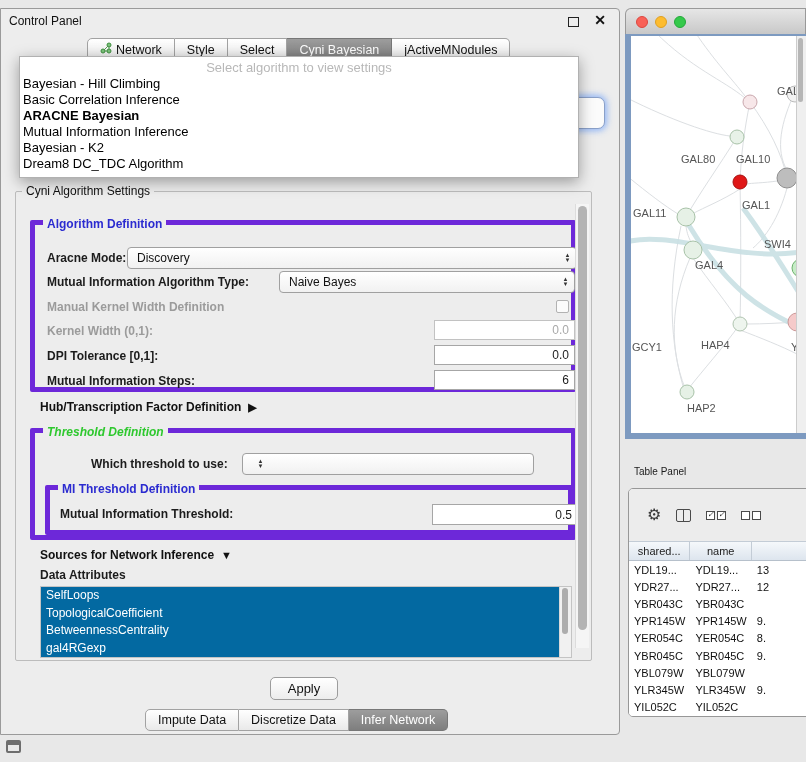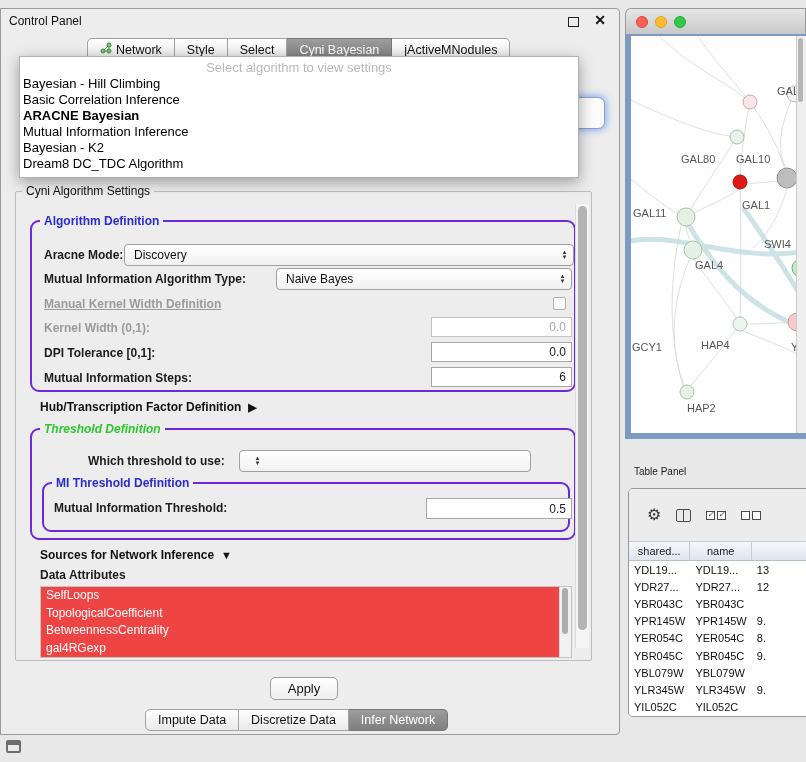--- a/index.html
+++ b/index.html
@@ -30,21 +30,21 @@
   .algo-popup{position:absolute;left:18px;top:47px;width:560px;background:#fff;border:1px solid #b1b1b1;
     box-shadow:0 4px 14px rgba(0,0,0,.35);z-index:40;padding:2px 0 5px;box-sizing:border-box;}
   .popup-header{text-align:center;color:#b8b8b8;font-size:13px;height:17px;line-height:17px;}
   .popup-item{font-size:13px;height:16px;line-height:16px;padding-left:3px;color:#000;}
   .popup-item.bold{font-weight:bold;}
 
   
   .settings-group{position:absolute;left:14px;top:182px;width:577px;height:470px;border:1px solid #bcbcbc;
     border-radius:2px;box-sizing:border-box;}
   .group-title{position:absolute;top:-8px;left:6px;background:#ededed;padding:0 4px;font-size:12px;color:#111;}
-  .gbox{position:absolute;border:2px solid #6d28d9;border-radius:9px;box-sizing:border-box;}
+  .gbox{position:absolute;border:5px solid #6d28d9;border-radius:2px;box-sizing:border-box;}
   .box-title{position:absolute;top:-8px;left:8px;background:#ededed;padding:0 4px;font-size:12px;font-weight:bold;}
   .box-title.blue{color:#2b2bd0;}
   .box-title.green{color:#2ec82e;font-style:italic;}
 
   .lbl{position:absolute;font-size:12px;font-weight:bold;color:#1c1c1c;white-space:nowrap;}
   .lbl.dis{color:#9b9b9b;}
   .combo{position:absolute;background:linear-gradient(#ffffff,#f1f1f1);border:1px solid #a0a0a0;border-radius:4px;
     display:flex;align-items:center;font-size:12px;color:#111;padding-left:9px;box-sizing:border-box;}
   .combo-val{flex:1;}
   .combo-arrows{width:17px;display:flex;flex-direction:column;align-items:center;justify-content:center;
@@ -52,21 +52,21 @@
   .combo-arrows::before{content:"▲";display:block;}
   .combo-arrows::after{content:"▼";display:block;}
   .fld{position:absolute;background:#fff;border:1px solid #a6a6a6;font-size:12px;text-align:right;
     padding:0 5px;box-sizing:border-box;color:#1c1c1c;font-family:inherit;}
   .fld.dis{color:#a9a9a9;border-color:#c2c2c2;}
   .cb{position:absolute;width:13px;height:13px;border:1px solid #b2b2b2;background:#fbfbfb;border-radius:2px;box-sizing:border-box;}
   .flex-row{position:absolute;display:flex;align-items:center;gap:7px;font-size:12px;font-weight:bold;color:#111;}
   .tri{font-size:11px;color:#111;}
 
   .attr-list{position:absolute;left:24px;top:394px;width:532px;height:72px;background:#fff;border:1px solid #c4c4c4;box-sizing:border-box;}
-  .attr-item{height:17.5px;line-height:17.5px;background:#ef4444;color:#fff;font-size:12px;padding-left:5px;
+  .attr-item{height:17.5px;line-height:17.5px;background:#0369a1;color:#fff;font-size:12px;padding-left:5px;
     margin-right:11px;white-space:nowrap;overflow:hidden;}
   .list-scroll{position:absolute;top:0;right:0;bottom:0;width:11px;background:#f1f1f1;border-left:1px solid #d8d8d8;}
   .list-thumb{position:absolute;top:1px;left:2px;width:6px;height:46px;background:#adadad;border-radius:3px;}
 
   .settings-scroll{position:absolute;top:12px;right:2px;width:13px;height:444px;background:#f5f5f5;border-left:1px solid #dcdcdc;}
   .settings-thumb{position:absolute;top:2px;left:2px;width:9px;height:424px;background:#b4b4b4;border-radius:5px;}
 
   .apply-btn{position:absolute;left:269px;top:668px;width:68px;height:23px;border:1px solid #9c9c9c;border-radius:5px;
     background:linear-gradient(#ffffff,#ededed);font-size:13px;color:#111;font-family:inherit;}
 
@@ -160,21 +160,21 @@
           <span class="combo-val">Discovery</span>
           <span class="combo-arrows"></span>
         </div>
 
         <span class="lbl" style="left:12px;top:46px;line-height:22px;">Mutual Information Algorithm Type:</span>
         <div class="combo" style="left:244px;top:46px;width:296px;height:22px;">
           <span class="combo-val">Naive Bayes</span>
           <span class="combo-arrows"></span>
         </div>
 
-        <span class="lbl dis" style="left:12px;top:72px;line-height:20px;text-decoration:underline;">Manual Kernel Width Definition</span>
+        <span class="lbl dis" style="left:12px;top:72px;line-height:20px;">Manual Kernel Width Definition</span>
         <span class="cb" style="left:521px;top:75px;"></span>
 
         <span class="lbl dis" style="left:12px;top:96px;line-height:20px;">Kernel Width (0,1):</span>
         <input class="fld dis" style="left: 399px; top: 95px; width: 141px; height: 20px;" value="0.0">
 
         <span class="lbl" style="left:12px;top:121px;line-height:20px;">DPI Tolerance [0,1]:</span>
         <input class="fld" style="left: 399px; top: 120px; width: 141px; height: 20px;" value="0.0">
 
         <span class="lbl" style="left:12px;top:146px;line-height:20px;">Mutual Information Steps:</span>
         <input class="fld" style="left: 399px; top: 145px; width: 141px; height: 20px;" value="6">

